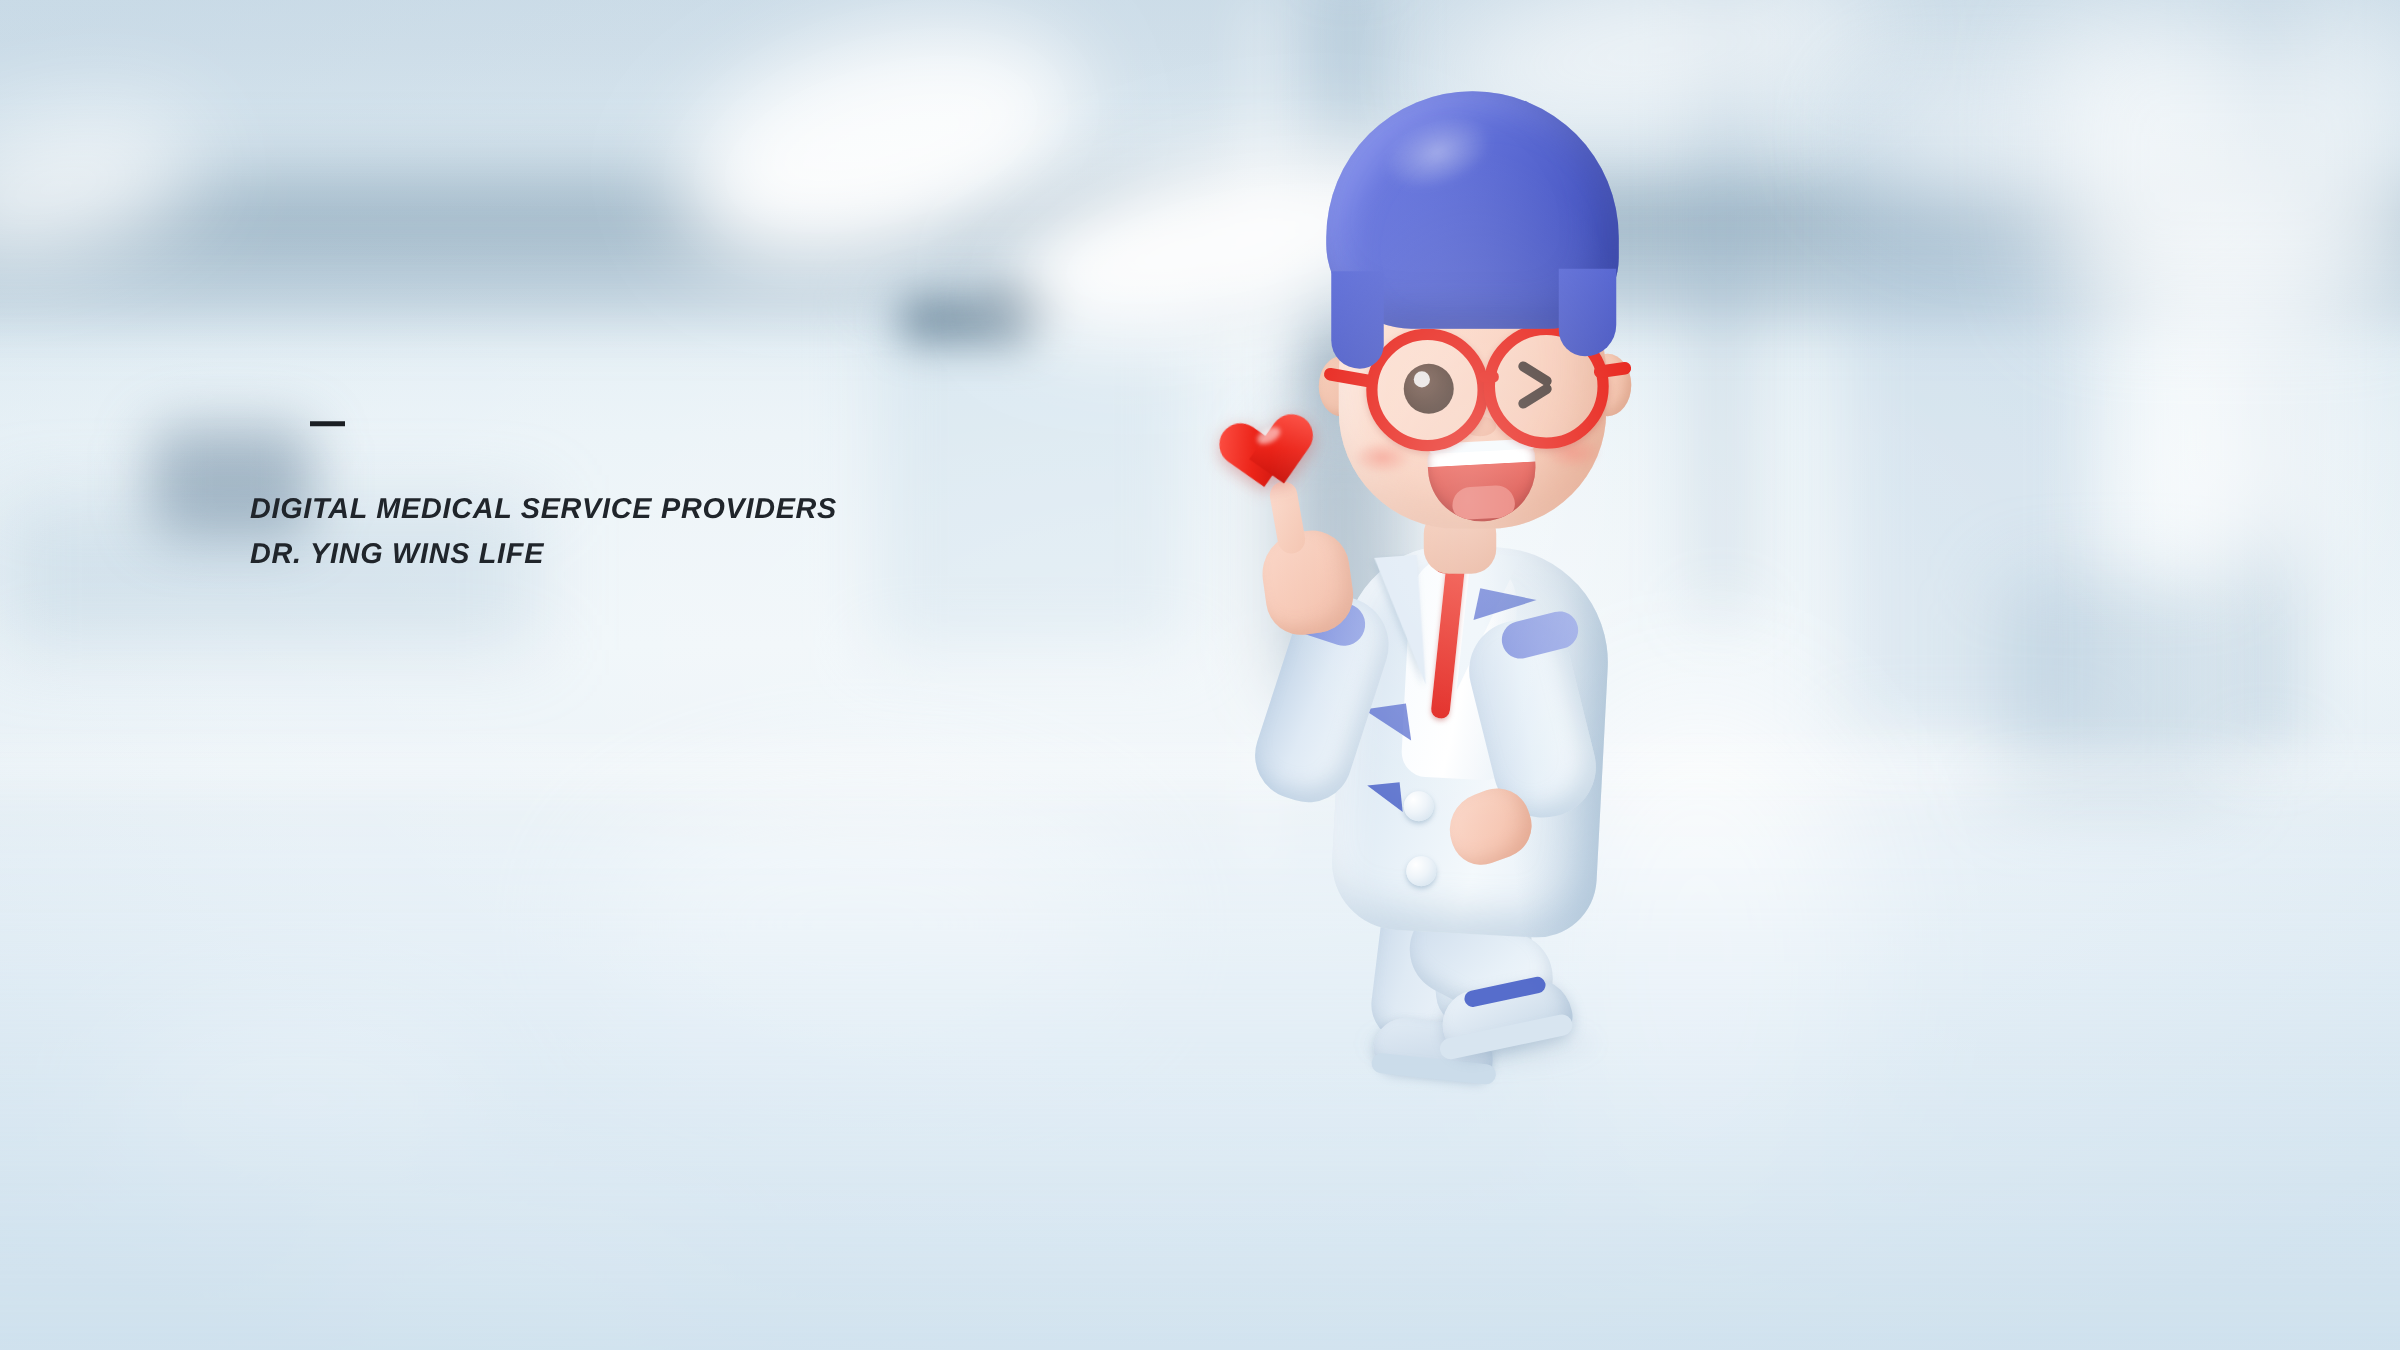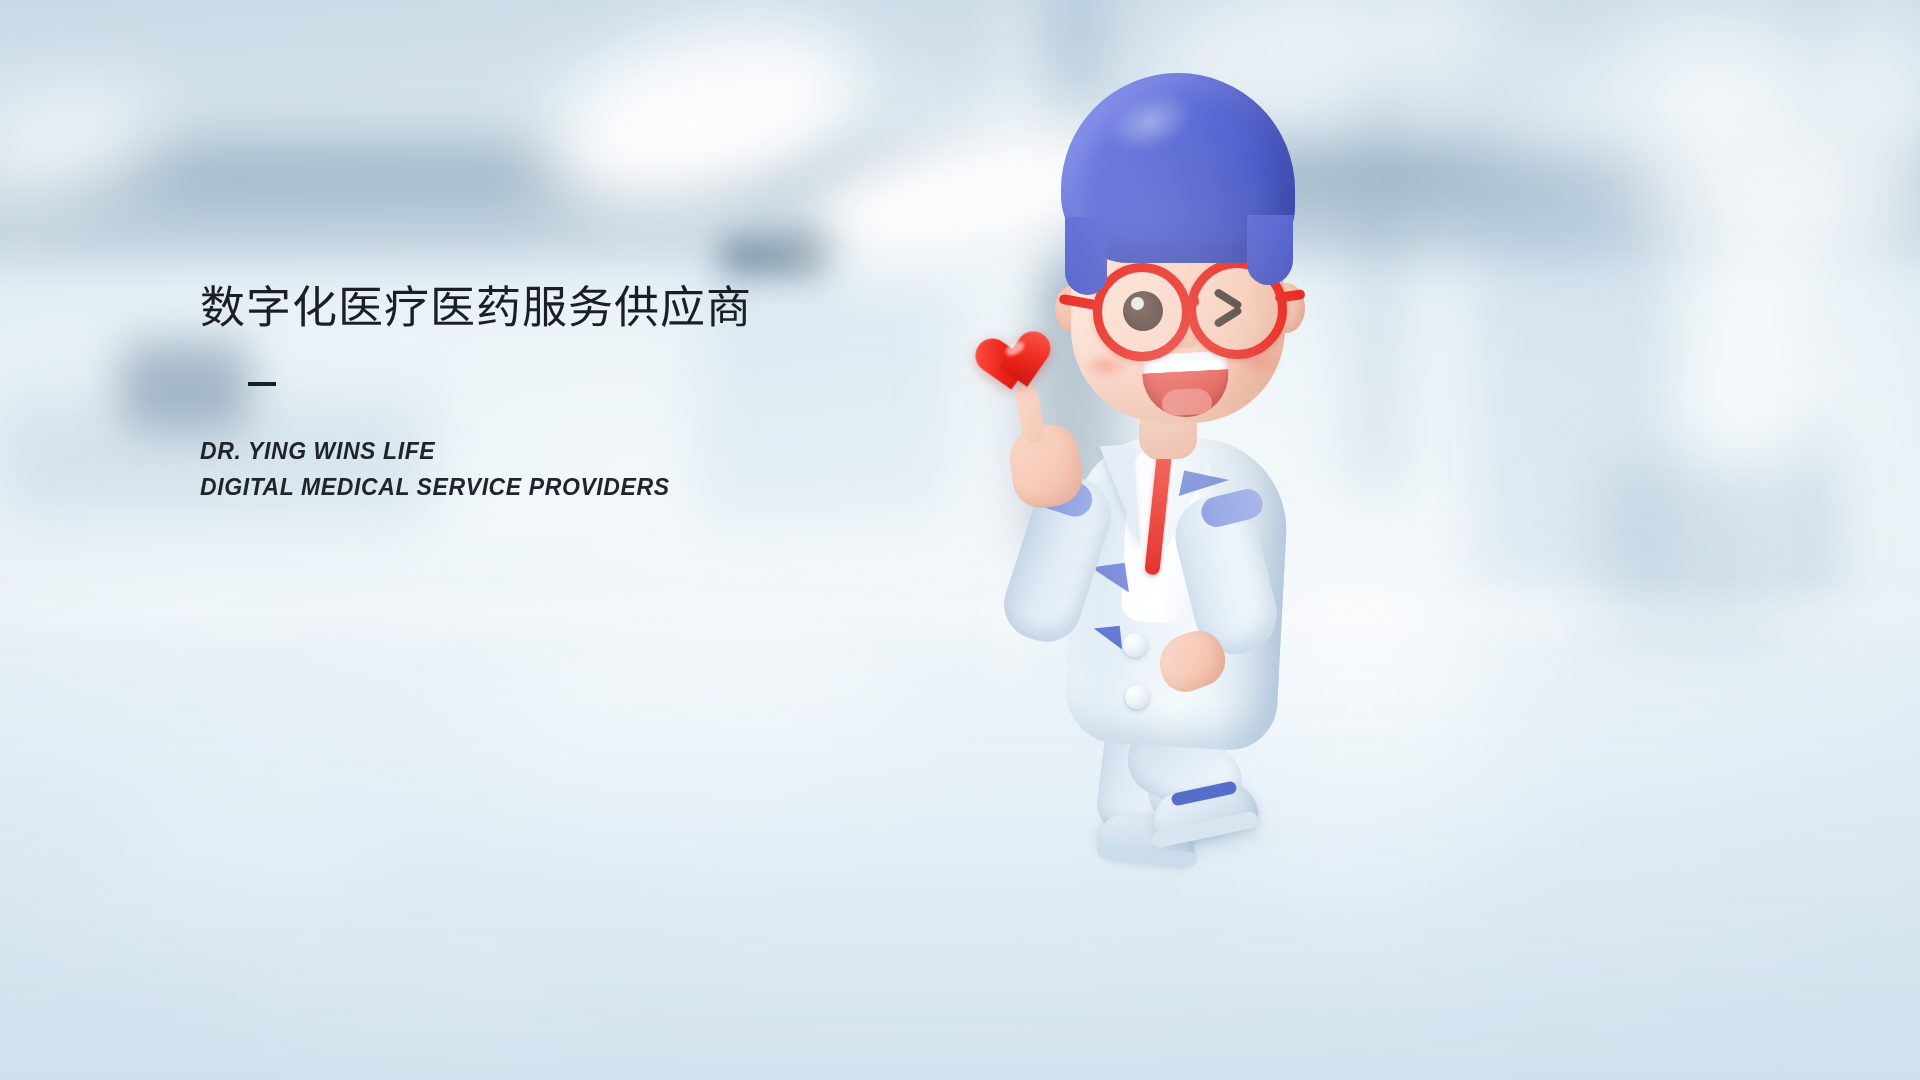--- a/index.html
+++ b/index.html
@@ -551,28 +551,27 @@
     <div class="light l8"></div>
     <div class="light l9"></div>
     <div class="light l10"></div>
 
     <div class="bg-floorline"></div>
     <div class="bg-floor"></div>
     <div class="bg-haze"></div>
   </div>
 
   <div class="copy">
-    <div class="headline-cn">数字化医疗医药服务供应商</div>
 
 
     <div class="divider"></div>
 
     <div class="sub-en">
+      <div>DIGITAL MEDICAL SERVICE PROVIDERS</div>
       <div>DR. YING WINS LIFE</div>
-      <div>DIGITAL MEDICAL SERVICE PROVIDERS</div>
     </div>
   </div>
 
   <div class="character">
 
     <div class="shadow-ground"></div>
 
     <div class="leg-back"></div>
     <div class="shoe-back"></div>
     <div class="shoe-back-sole"></div>

